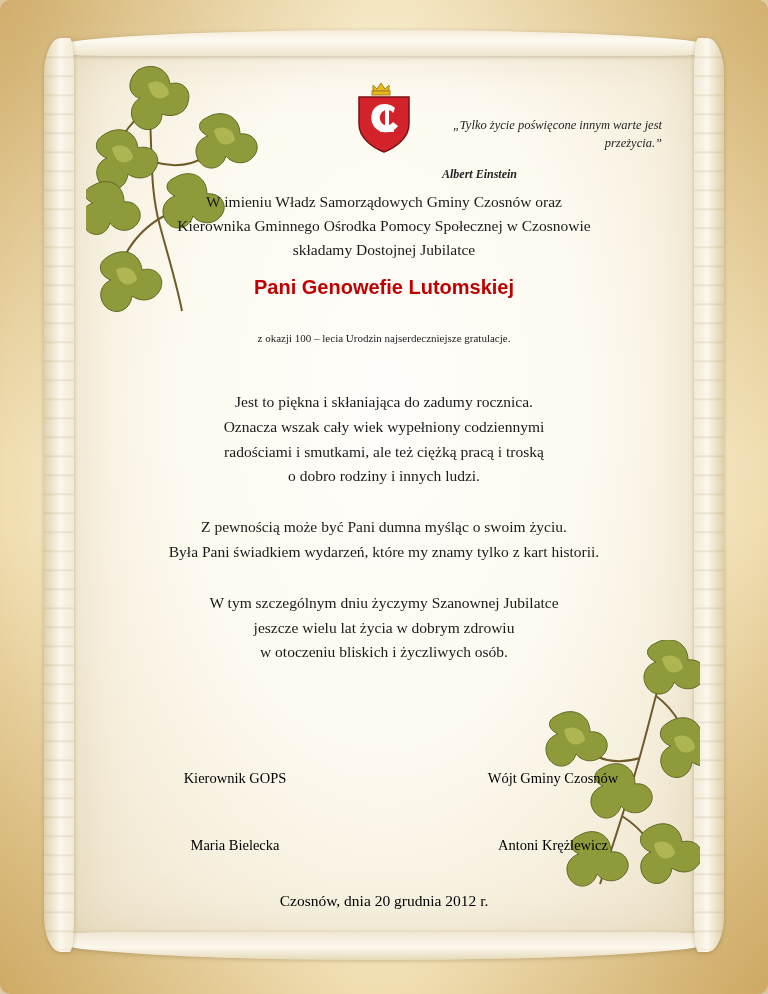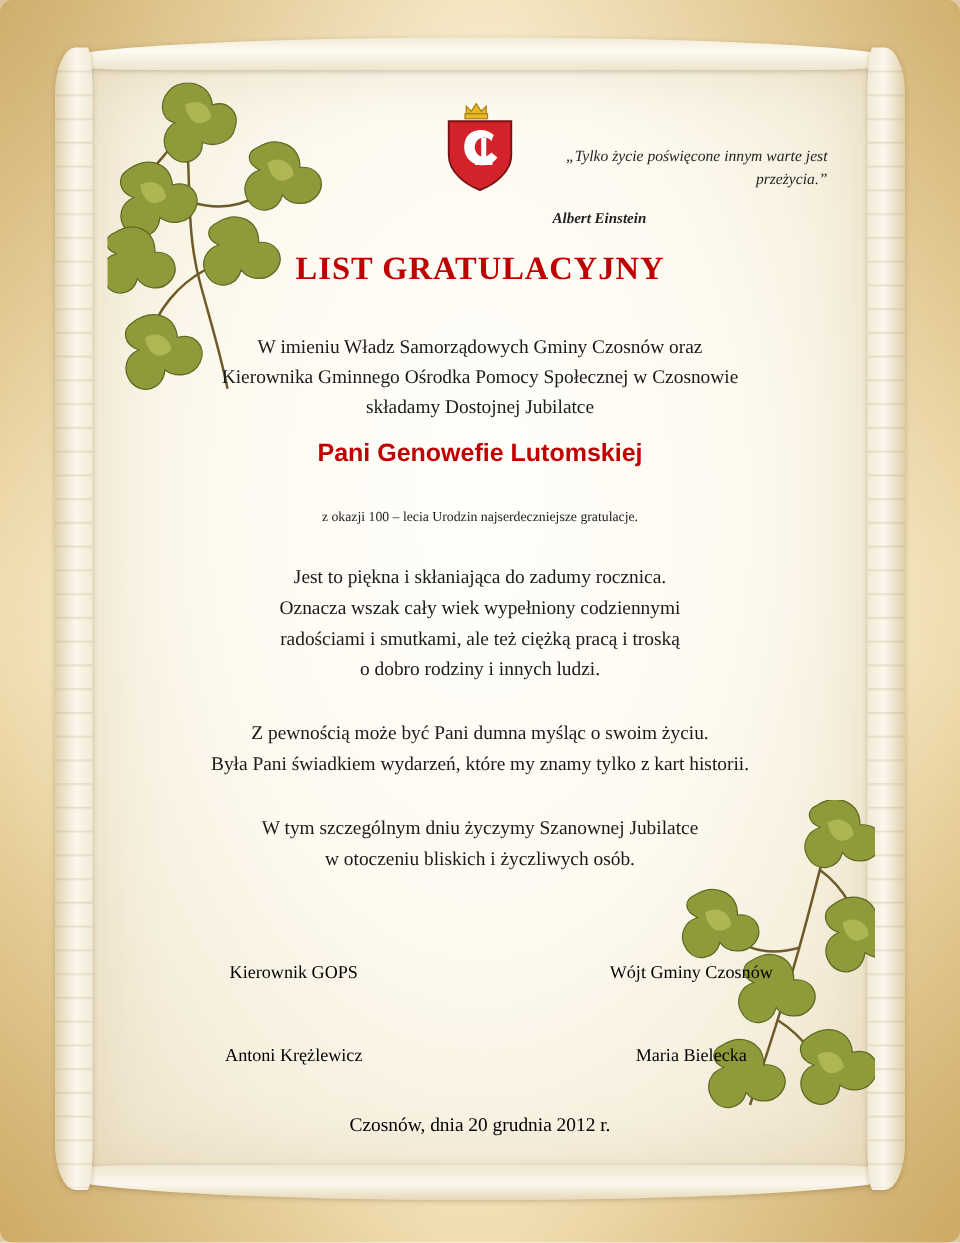--- a/index.html
+++ b/index.html
@@ -165,21 +165,21 @@
     font-family: "Liberation Sans", sans-serif;
     text-align: center;
   }
 
   .occasion {
     margin-top: 33px;
     font-size: 11px;
   }
 
   .para {
-    margin-top: 30px;
+    margin-top: 46px;
     font-size: 15.5px;
     line-height: 1.6;
   }
   .para.tight { margin-top: 26px; }
 
   .signatures {
     position: absolute;
     left: 70px;
     top: 740px;
     width: 560px;
@@ -294,21 +294,20 @@
           <rect x="32" y="30" width="4" height="22" fill="#ffffff"></rect>
           <rect x="27" y="48" width="14" height="4" fill="#ffffff"></rect>
         </svg>
       </div>
 
       <div class="quote">
         <div>„Tylko życie poświęcone innym warte jest przeżycia.”</div>
         <div class="quote-author">Albert Einstein</div>
       </div>
 
-      <div class="title">LIST GRATULACYJNY</div>
 
       <div class="intro">
         <div>W imieniu Władz Samorządowych Gminy Czosnów oraz</div>
         <div>Kierownika Gminnego Ośrodka Pomocy Społecznej w Czosnowie</div>
         <div>składamy Dostojnej Jubilatce</div>
       </div>
 
       <div class="honoree">Pani Genowefie Lutomskiej</div>
 
       <div class="occasion">z okazji 100 – lecia Urodzin najserdeczniejsze gratulacje.</div>
@@ -320,32 +319,33 @@
         <div>o dobro rodziny i innych ludzi.</div>
       </div>
 
       <div class="para tight">
         <div>Z pewnością może być Pani dumna myśląc o swoim życiu.</div>
         <div>Była Pani świadkiem wydarzeń, które my znamy tylko z kart historii.</div>
       </div>
 
       <div class="para tight">
         <div>W tym szczególnym dniu życzymy Szanownej Jubilatce</div>
+        <div>jeszcze wielu lat życia w dobrym zdrowiu</div>
         <div>w otoczeniu bliskich i życzliwych osób.</div>
       </div>
 
     </div>
 
     <div class="signatures">
       <div class="sig-row roles">
         <div class="sig-col">Kierownik GOPS</div>
         <div class="sig-col">Wójt Gminy Czosnów</div>
       </div>
       <div class="sig-row">
+        <div class="sig-col">Maria Bielecka</div>
         <div class="sig-col">Antoni Krężlewicz</div>
-        <div class="sig-col">Maria Bielecka</div>
       </div>
     </div>
 
     <div class="place-date">Czosnów, dnia 20 grudnia 2012 r.</div>
 
   </div>
 </div>
 
 </body></html>

